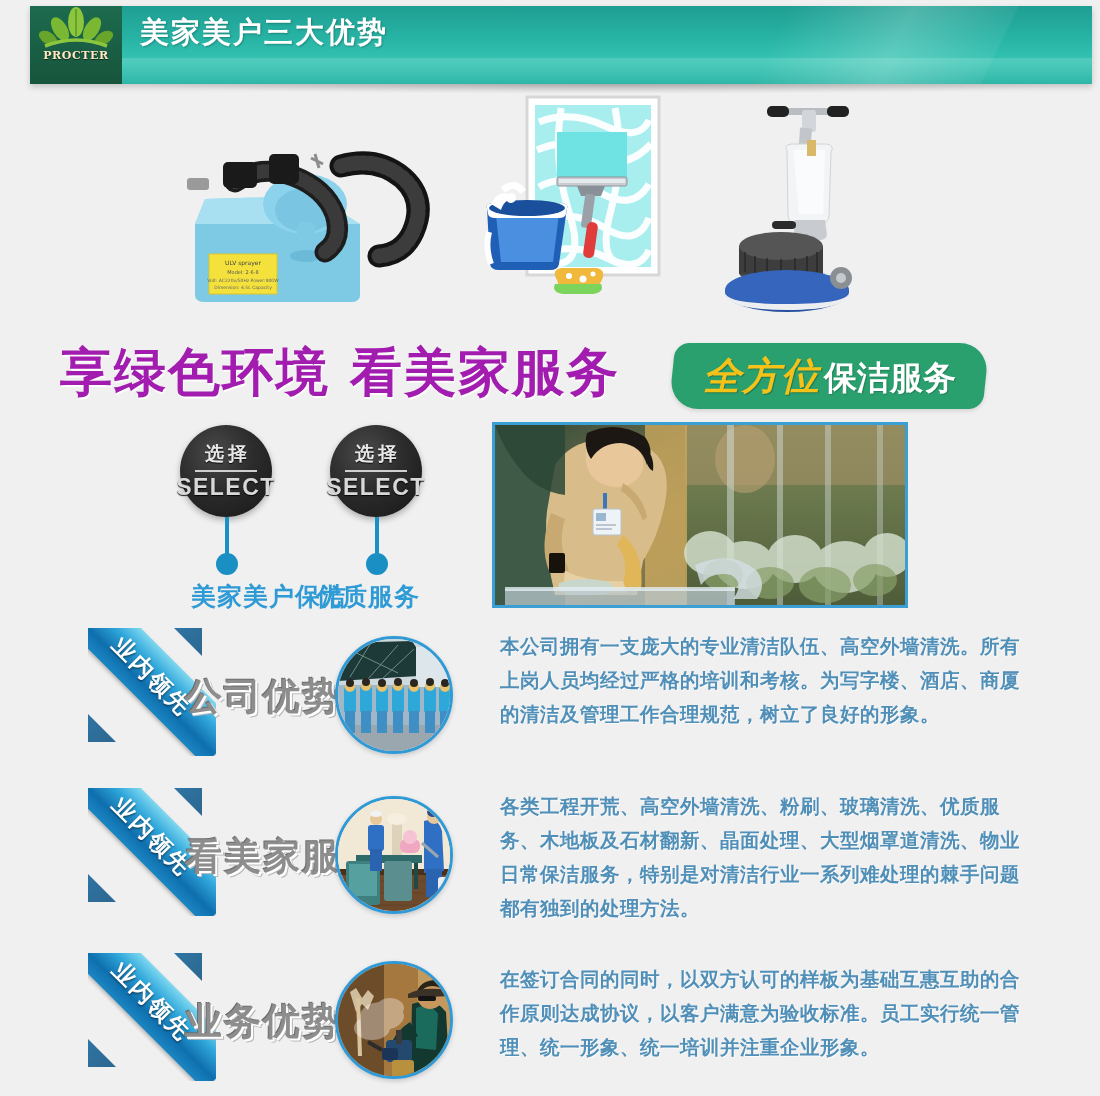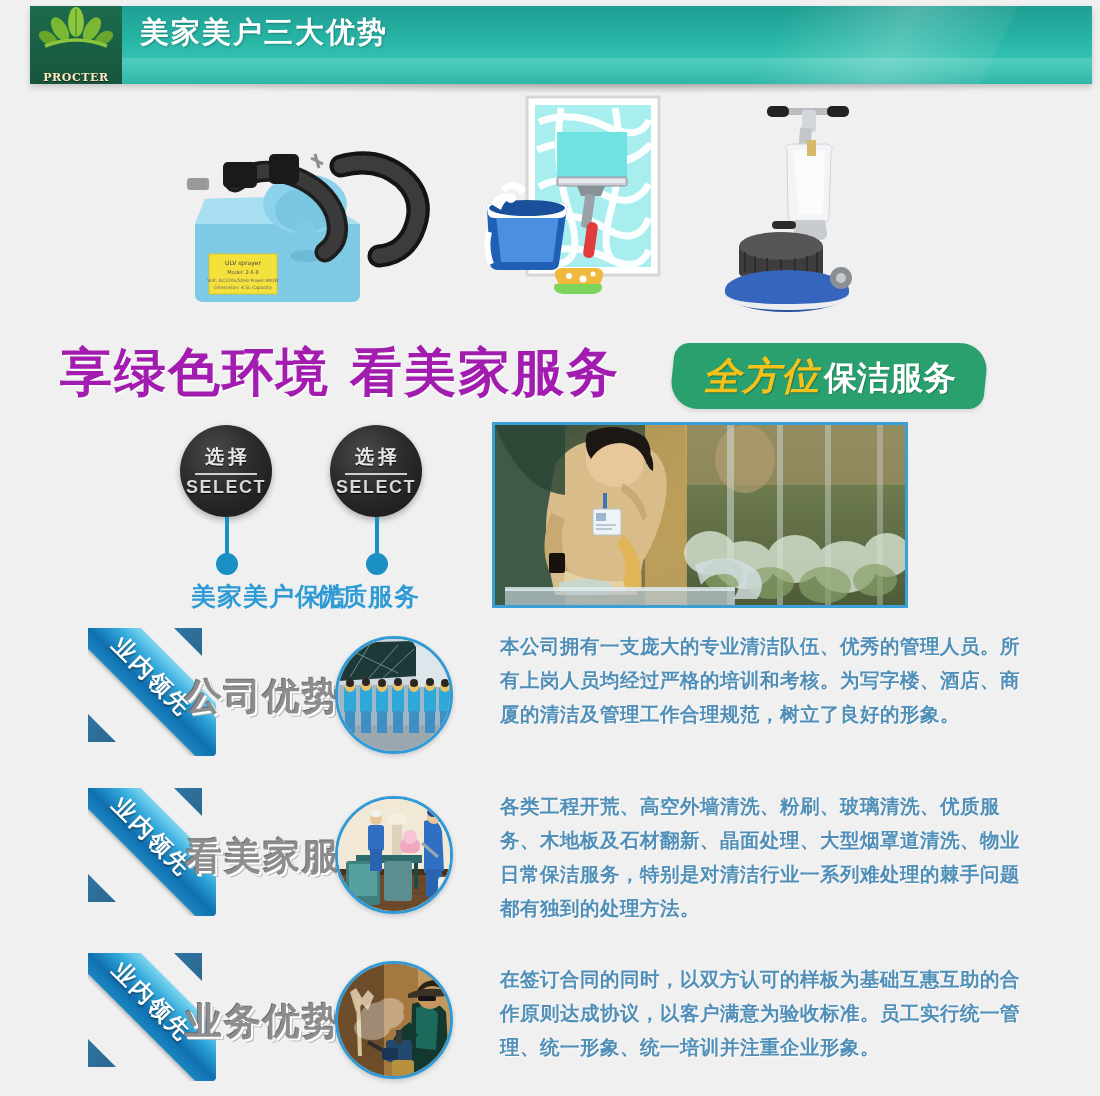--- a/index.html
+++ b/index.html
@@ -26,21 +26,21 @@
     transform: skewX(-26deg);
   }
   .header-bar::before {
     content: ""; position: absolute; left: 0; bottom: 0; width: 100%; height: 26px;
     background: linear-gradient(180deg, rgba(255,255,255,.14), rgba(255,255,255,0));
   }
   .logo-box {
     position: absolute; left: 0; top: 0; width: 92px; height: 78px;
     background: linear-gradient(180deg, #1d6b4e 0%, #17553d 100%);
     z-index: 3;
-    display: flex; flex-direction: column; align-items: center; justify-content: space-between;
+    display: flex; flex-direction: column; align-items: center; justify-content: flex-start;
   }
   .logo-leaves { width: 74px; height: 46px; }
   .logo-text {
     font-family: "DejaVu Serif", "Liberation Serif", serif;
     font-size: 11px; font-weight: 700; letter-spacing: .6px;
     color: #ffe9c0; margin-top: -3px;
     text-shadow: 0 1px 1px rgba(0,0,0,.6);
   }
   .header-titles { position: absolute; left: 110px; top: 8px; z-index: 4; }
   .header-cn {
@@ -101,21 +101,21 @@
     box-shadow: 0 3px 6px rgba(0,0,0,.28);
     display: flex; flex-direction: column; align-items: center; justify-content: center;
     position: relative;
   }
   .sel-cn {
     font-size: 19px; font-weight: 700; color: #e8e8e8; letter-spacing: 4px;
     text-shadow: 0 1px 1px rgba(0,0,0,.9); margin-left: 4px;
   }
   .sel-rule { width: 62px; height: 2px; background: #cfcfcf; margin: 3px 0 2px; }
   .sel-en {
-    font-size: 18px; font-weight: 700; color: #d8d8d8;
+    font-size: 23px; font-weight: 700; color: #d8d8d8;
     letter-spacing: 1.5px; font-family: "Liberation Sans", sans-serif;
     text-shadow: 0 1px 1px rgba(0,0,0,.9);
   }
   .sel-stem { position: absolute; left: 45px; top: 92px; width: 4px; height: 42px; background: #1a8fc4; }
   .sel-dot  { position: absolute; left: 36px; top: 128px; width: 22px; height: 22px; border-radius: 50%; background: #1a8fc4; }
   .sel-label {
     position: absolute; top: 155px; font-size: 25px; font-weight: 700;
     color: #2e9bd6; white-space: nowrap; letter-spacing: 1px;
   }
   .sel-label.l1 { left: 158px; margin-left: 33px; }
@@ -437,21 +437,21 @@
           <circle cx="12" cy="44" r="4"></circle>
             <circle cx="28" cy="43" r="4"></circle>
             <circle cx="44" cy="44" r="4"></circle>
           <circle cx="60" cy="43" r="4"></circle>
             <circle cx="76" cy="44" r="4"></circle>
             <circle cx="92" cy="43" r="4"></circle>
             <circle cx="107" cy="44" r="4"></circle>
         </g>
       </svg>
     </div>
-    <div class="adv-text">本公司拥有一支庞大的专业清洁队伍、优秀的管理人员。所有上岗人员均经过严格的培训和考核。为写字楼、酒店、商厦的清洁及管理工作合理规范，树立了良好的形象。</div>
+    <div class="adv-text">本公司拥有一支庞大的专业清洁队伍、高空外墙清洗。所有上岗人员均经过严格的培训和考核。为写字楼、酒店、商厦的清洁及管理工作合理规范，树立了良好的形象。</div>
   </div>
 
   <div class="adv-row r2">
     <div class="ribbon">
       <div class="ribbon-tailL"></div>
       <div class="ribbon-tailR"></div>
       <div class="ribbon-band">
         <span>业内领先</span>
       </div>
     </div>

